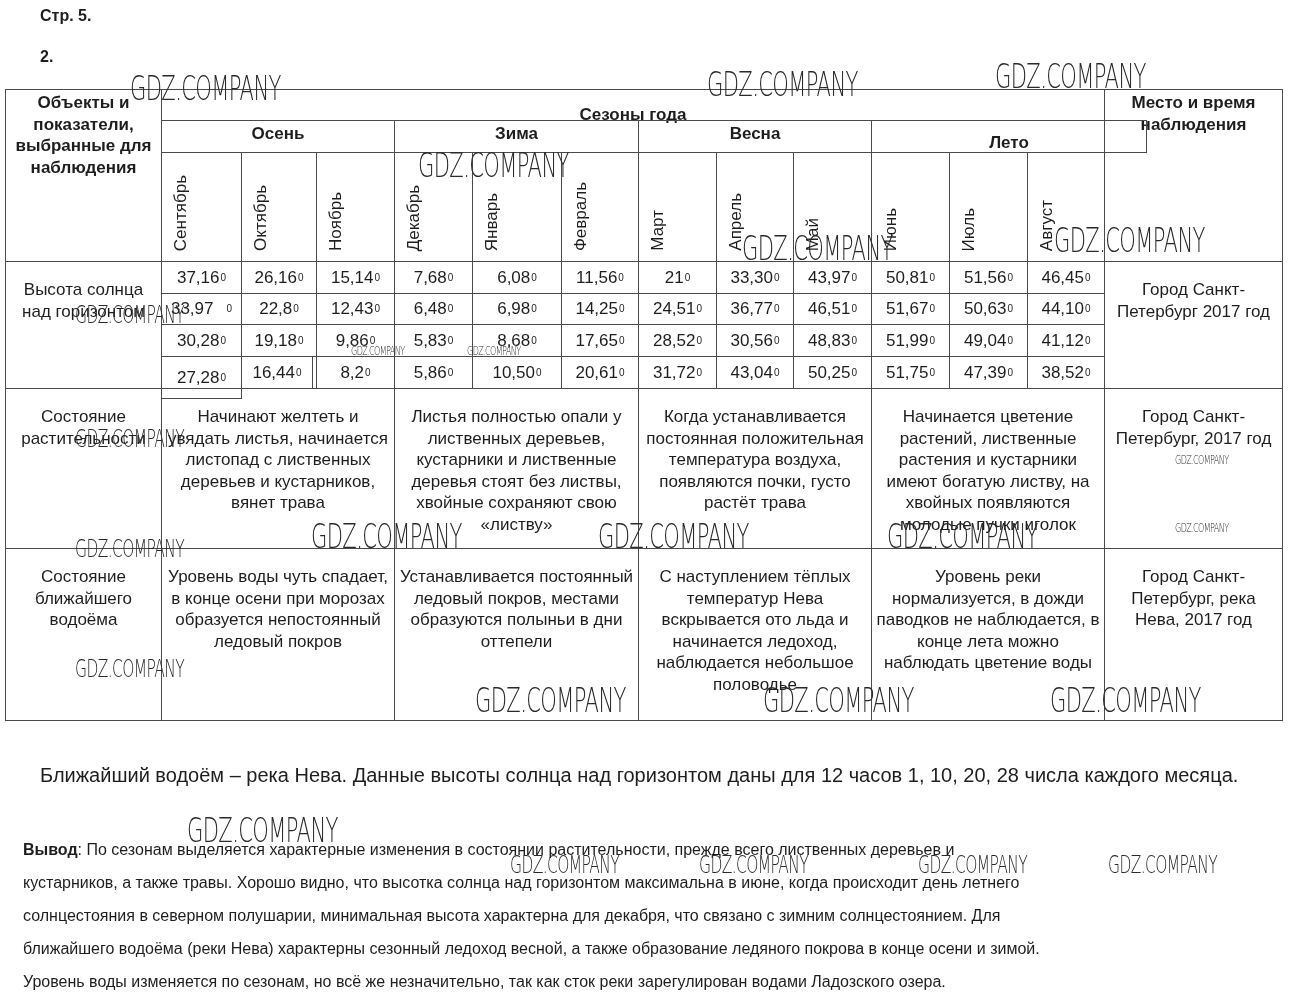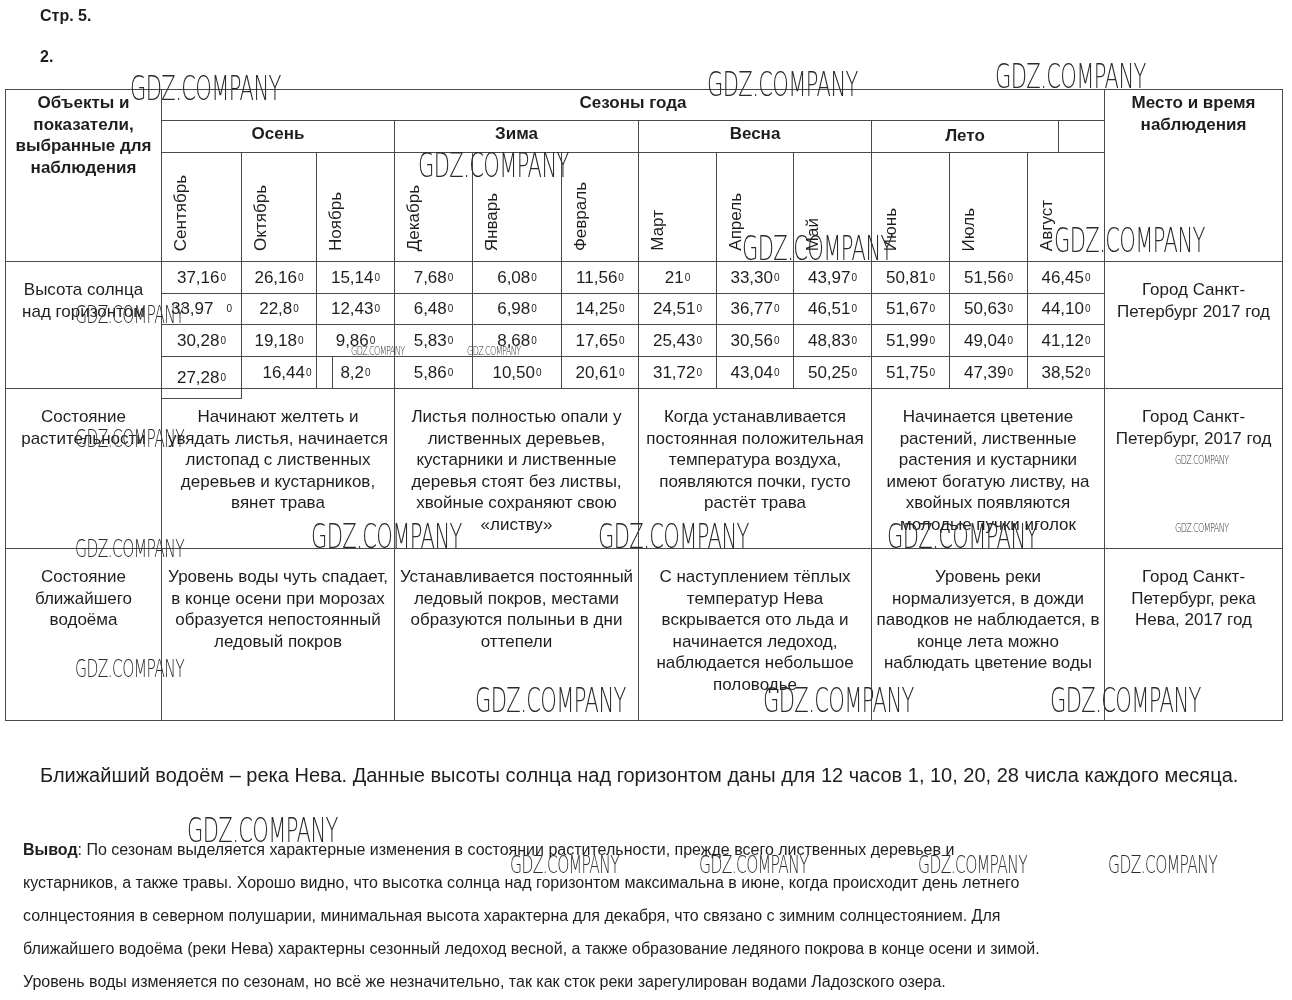--- a/index.html
+++ b/index.html
@@ -34,21 +34,21 @@
 </head>
 <body>
 
 <div class="abs page-label">Стр. 5.</div>
 <div class="abs task-num">2.</div>
 
 <div class="grid" id="grid">
     <div class="cell hdr" style="left: 5px; top: 89px; width: 157px; height: 173px; padding-top: 2px;">
       <span>Объекты и показатели, выбранные для наблюдения</span>
     </div>
-    <div class="cell hdr" style="left: 161px; top: 89px; width: 944px; height: 32px; padding-top: 2px;">
+    <div class="cell hdr" style="left: 161px; top: 89px; width: 944px; height: 32px; padding-top: 14px;">
       <span>Сезоны года</span>
     </div>
     <div class="cell hdr" style="left: 1104px; top: 89px; width: 179px; height: 173px; padding-top: 2px;">
       <span>Место и время наблюдения</span>
     </div>
     <div class="cell hdr" style="left: 161px; top: 120px; width: 234px; height: 33px; padding-top: 2px;">
       <span>Осень</span>
     </div>
     <div class="cell month" style="left: 161px; top: 152px; width: 81px; height: 110px; justify-content: flex-start; padding-left: 8px;">
       <span class="vtext">Сентябрь</span>
@@ -76,21 +76,21 @@
     </div>
     <div class="cell month" style="left: 638px; top: 152px; width: 79px; height: 110px; justify-content: flex-start; padding-left: 8px;">
       <span class="vtext">Март</span>
     </div>
     <div class="cell month" style="left: 716px; top: 152px; width: 78px; height: 110px; justify-content: flex-start; padding-left: 8px;">
       <span class="vtext">Апрель</span>
     </div>
     <div class="cell month" style="left: 793px; top: 152px; width: 79px; height: 110px; justify-content: flex-start; padding-left: 8px;">
       <span class="vtext">Май</span>
     </div>
-    <div class="cell hdr" style="left: 871px; top: 120px; width: 188px; height: 33px; padding-top: 4px;">
+    <div class="cell hdr" style="left: 871px; top: 120px; width: 276px; height: 33px; padding-top: 11px;">
       <span>Лето</span>
     </div>
     <div class="cell month" style="left: 871px; top: 152px; width: 79px; height: 110px; justify-content: flex-start; padding-left: 8px;">
       <span class="vtext">Июнь</span>
     </div>
     <div class="cell month" style="left: 949px; top: 152px; width: 79px; height: 110px; justify-content: flex-start; padding-left: 8px;">
       <span class="vtext">Июль</span>
     </div>
     <div class="cell month" style="left: 1027px; top: 152px; width: 78px; height: 110px; justify-content: flex-start; padding-left: 8px;">
       <span class="vtext">Август</span>
@@ -212,21 +212,21 @@
     </div>
     <div class="cell mid num" style="left: 472px; top: 324px; width: 90px; height: 33px;">
       <span>8,68</span>
       <sup>0</sup>
     </div>
     <div class="cell mid num" style="left: 561px; top: 324px; width: 78px; height: 33px;">
       <span>17,65</span>
       <sup>0</sup>
     </div>
     <div class="cell mid num" style="left: 638px; top: 324px; width: 79px; height: 33px;">
-      <span>25,43</span>
+      <span>28,52</span>
       <sup>0</sup>
     </div>
     <div class="cell mid num" style="left: 716px; top: 324px; width: 78px; height: 33px;">
       <span>30,56</span>
       <sup>0</sup>
     </div>
     <div class="cell mid num" style="left: 793px; top: 324px; width: 79px; height: 33px;">
       <span>48,83</span>
       <sup>0</sup>
     </div>
@@ -239,21 +239,21 @@
       <sup>0</sup>
     </div>
     <div class="cell mid num" style="left: 1027px; top: 324px; width: 78px; height: 33px;">
       <span>41,12</span>
       <sup>0</sup>
     </div>
     <div class="cell mid num" style="left: 161px; top: 356px; width: 81px; height: 43px;">
       <span>27,28</span>
       <sup>0</sup>
     </div>
-    <div class="cell mid num" style="left: 241px; top: 356px; width: 92px; height: 33px;">
+    <div class="cell mid num" style="left: 241px; top: 356px; width: 72px; height: 33px;">
       <span>16,44</span>
       <sup>0</sup>
     </div>
     <div class="cell mid num" style="left: 316px; top: 356px; width: 79px; height: 33px;">
       <span>8,2</span>
       <sup>0</sup>
     </div>
     <div class="cell mid num" style="left: 394px; top: 356px; width: 79px; height: 33px;">
       <span>5,86</span>
       <sup>0</sup>

